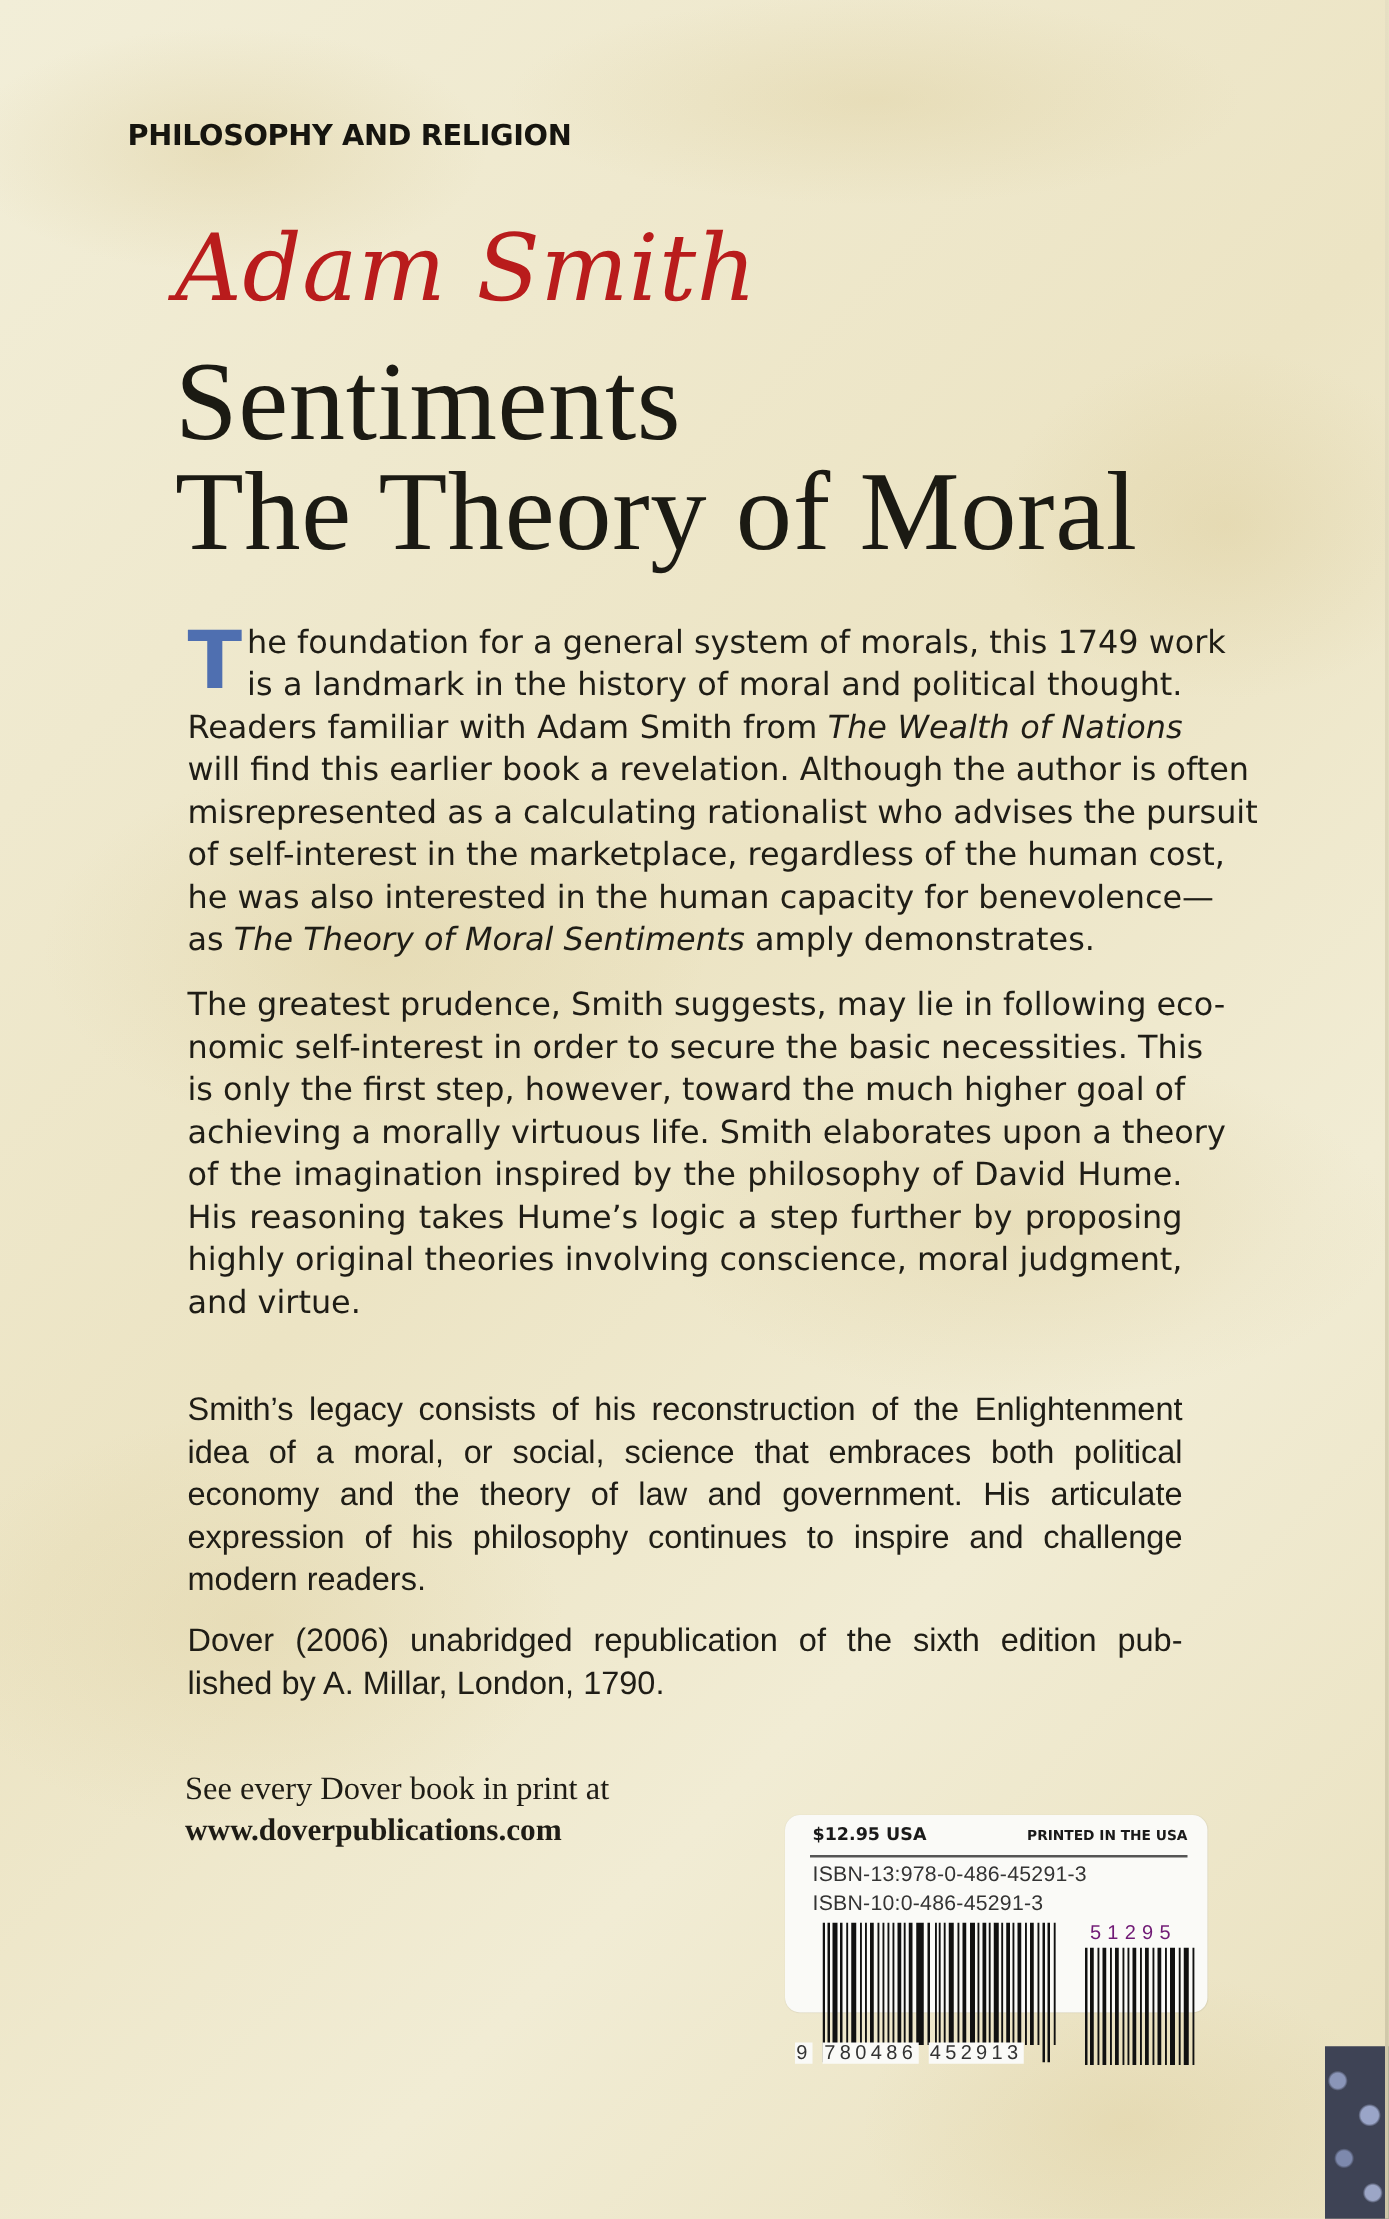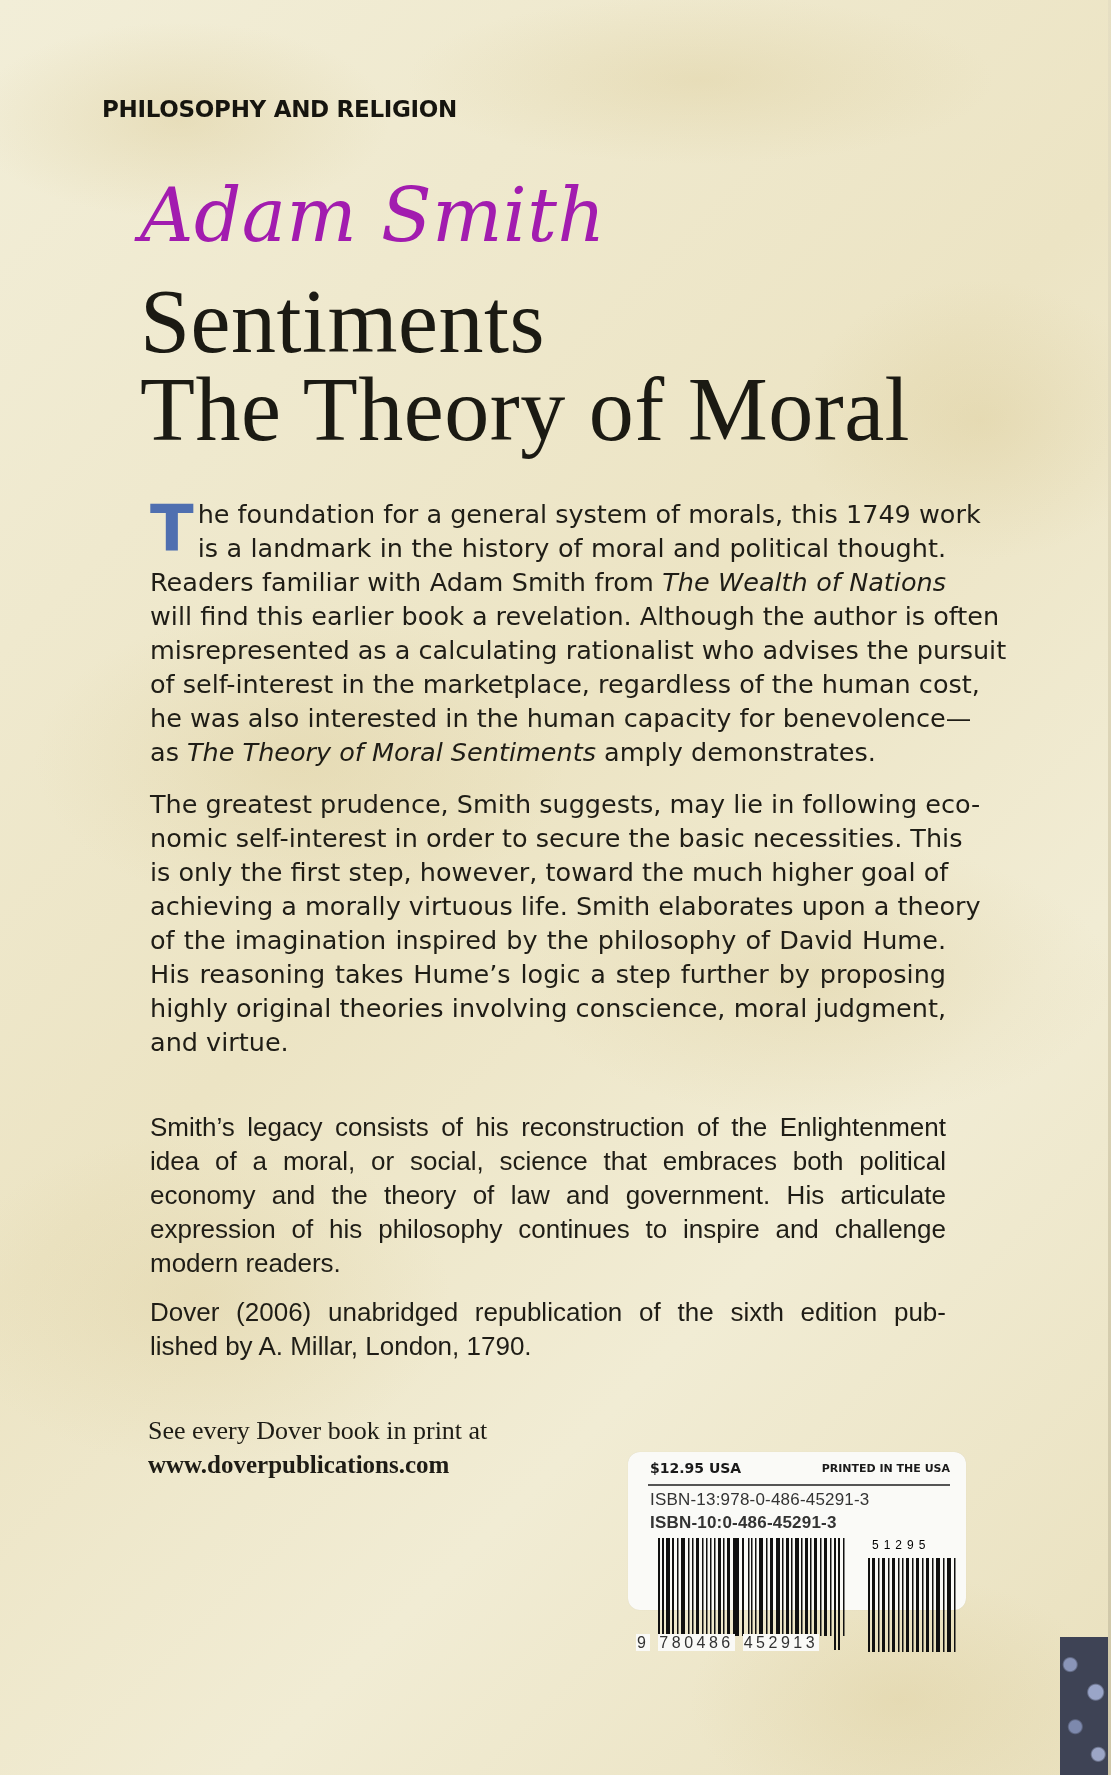--- a/index.html
+++ b/index.html
@@ -31,21 +31,21 @@
       color: #16150f;
     }
     .author {
       position: absolute;
       left: 140px;
       top: 178px;
       font-family: "DejaVu Serif", serif;
       font-style: italic;
       font-size: 74px;
       letter-spacing: 0.5px;
-      color: #a21caf;
+      color: #b91c1c;
       line-height: 1;
     }
     .title {
       position: absolute;
       left: 140px;
       top: 278px;
       width: 860px;
       font-family: "Liberation Serif", serif;
       font-size: 90px;
       line-height: 88px;
@@ -123,38 +123,38 @@
     }
     .bc-isbn {
       position: absolute;
       left: 22px;
       font-family: "Liberation Sans", sans-serif;
       font-size: 17px;
       color: #333;
       letter-spacing: 0.2px;
     }
     .bc-isbn13 { top: 38px; text-align: right; }
-    .bc-isbn10 { top: 61px; font-weight: bold; }
+    .bc-isbn10 { top: 61px; }
     .bc-bars-main {
       position: absolute;
       left: 30px; top: 86px;
       width: 188px; height: 112px;
     }
     .bc-bars-addon {
       position: absolute;
       left: 238px; top: 106px;
       width: 96px; height: 94px;
     }
     .bc-addon-num {
       position: absolute;
       left: 244px; top: 86px;
       font-family: "Liberation Sans", sans-serif;
-      font-size: 12px;
+      font-size: 16px;
       letter-spacing: 5px;
-      color: #000000;
+      color: #701a75;
     }
     .bc-digits {
       position: absolute;
       left: 8px; top: 182px;
       font-family: "Liberation Sans", sans-serif;
       font-size: 16px;
       letter-spacing: 3.5px;
       color: #333;
       background: transparent;
     }

